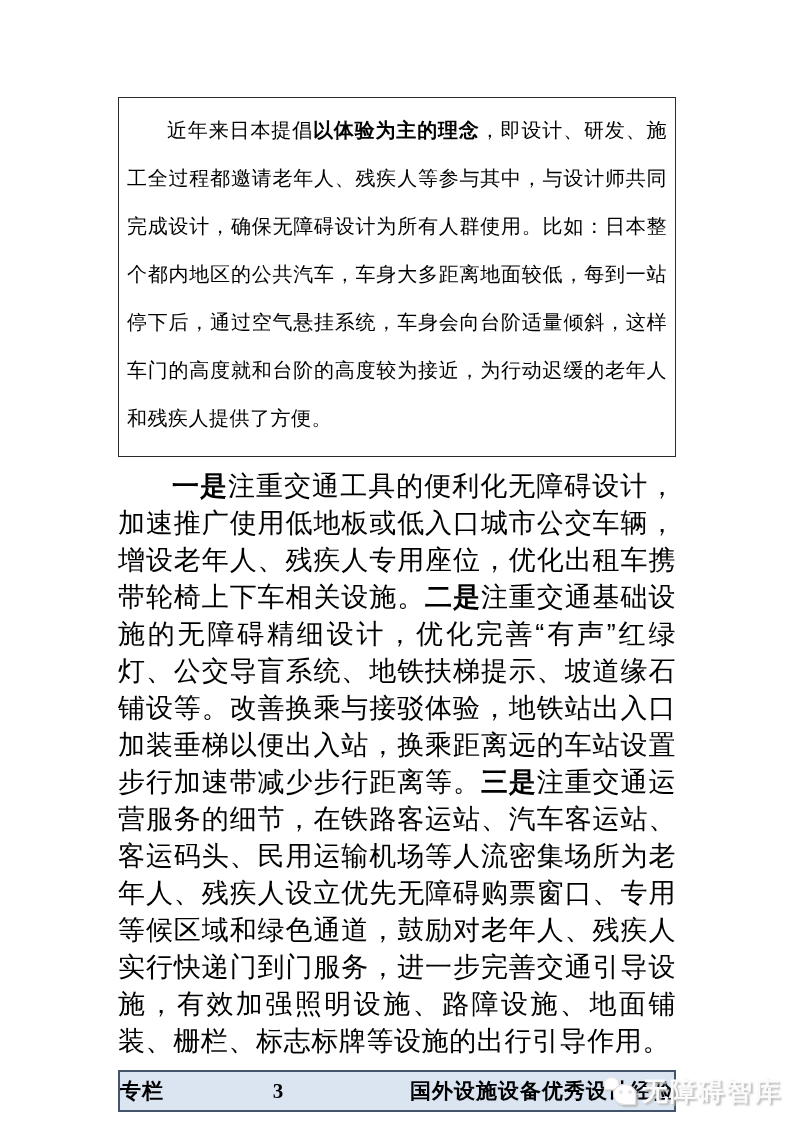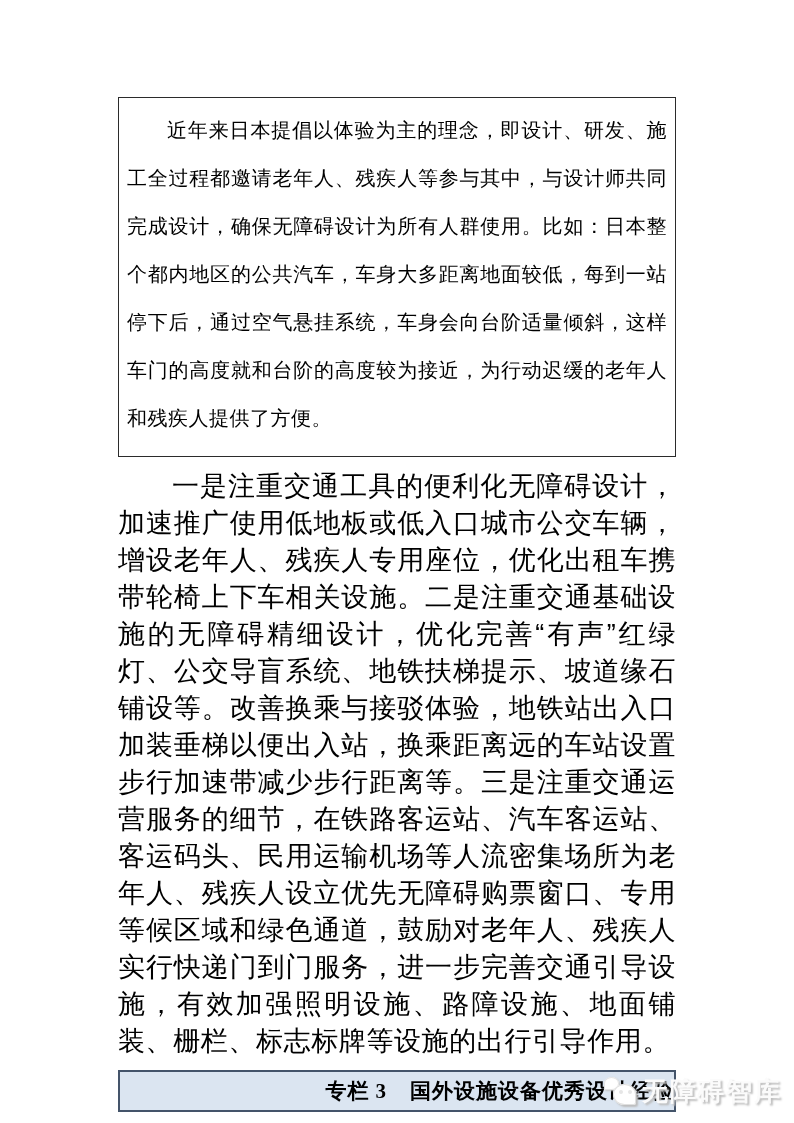--- a/index.html
+++ b/index.html
@@ -44,30 +44,30 @@
   }
 
   .body-par {
     margin-top: 11px;
     font-size: 27px;
     line-height: 37px;
     text-align: justify;
     text-indent: 2em;
     letter-spacing: 0.6px;
   }
-  .b { font-weight: normal; }
+  .b { font-weight: bold; }
 
   .banner {
     margin-top: 10px;
     height: 42px;
     background: var(--banner-bg, #dbe5f1);
     border: 2px solid var(--banner-border, #44546a);
     display: flex;
     align-items: center;
-    justify-content: flex-end;
+    justify-content: space-between;
     font-size: 21px;
     font-weight: bold;
     letter-spacing: 1px;
   }
   .banner .banner-num {
     font-family: "Liberation Serif", serif;
     margin-left: 6px;
   }
   .banner .banner-title { margin-left: 1.1em; }
 

